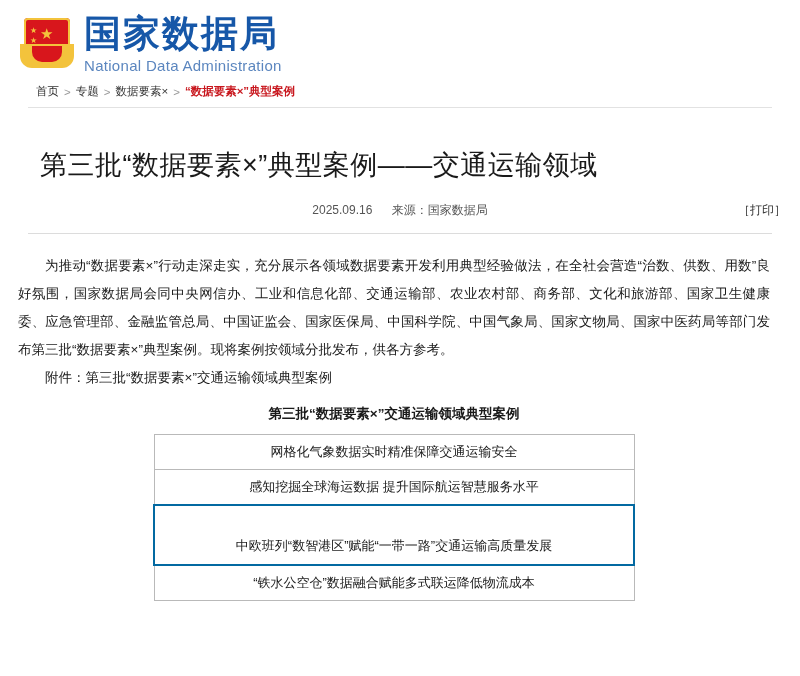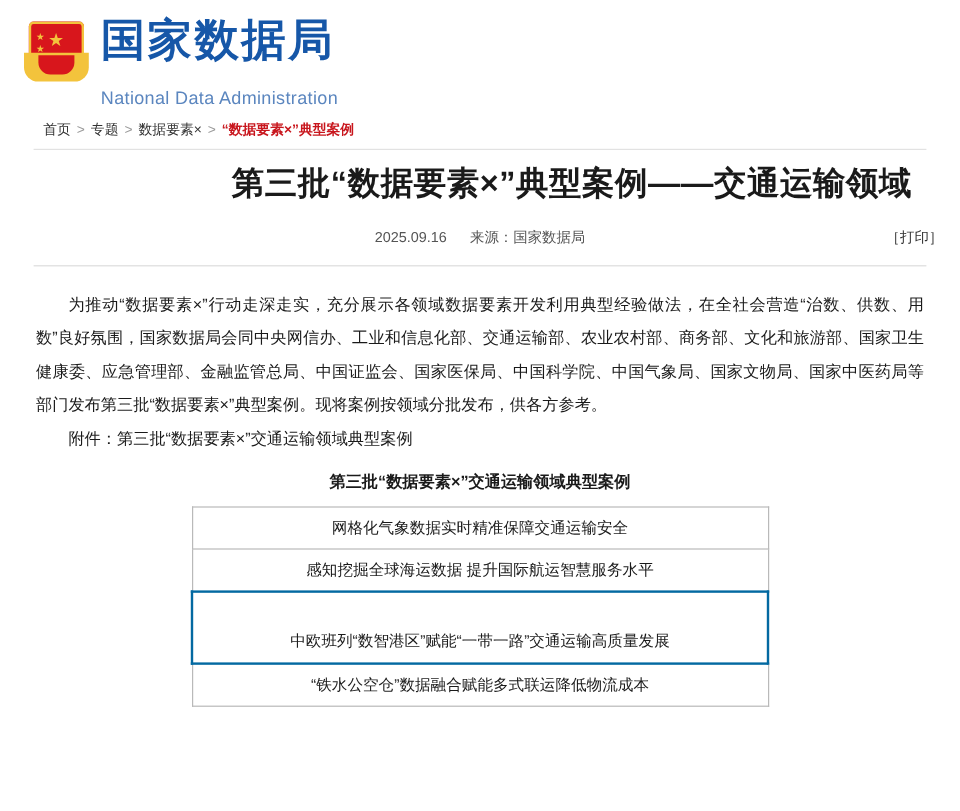--- a/index.html
+++ b/index.html
@@ -72,21 +72,21 @@
     font-weight: bold;
     color: #1657a8;
     letter-spacing: 2px;
     line-height: 44px;
     font-family: "Liberation Sans", sans-serif;
   }
   .brand-en {
     font-size: 15px;
     color: #5b86bf;
     letter-spacing: .3px;
-    margin-top: 18px;
+    margin-top: 1px;
   }
 
   
   .breadcrumb {
     margin: 10px 0 0 36px;
     font-size: 11.5px;
     color: #333;
     display: flex;
     align-items: center;
     gap: 5px;
@@ -98,25 +98,25 @@
     color: #c8161d;
     font-weight: bold;
   }
   .rule {
     margin: 8px 28px 0 28px;
     border-top: 1px solid #e2e2e2;
   }
 
   
   .title {
-    text-align: right;
+    text-align: left;
     font-size: 27px;
-    font-weight: bold;
-    color: #1a1a1a;
-    margin: 9px 40px 0 40px;
+    font-weight: normal;
+    color: #1a1a1a;
+    margin: 38px 40px 0 40px;
     line-height: 38px;
     letter-spacing: .5px;
   }
   .meta {
     margin-top: 18px;
     text-align: center;
     font-size: 12px;
     color: #555;
     position: relative;
   }
@@ -128,21 +128,21 @@
     color: #333;
     font-size: 12px;
   }
   .divider {
     margin: 14px 28px 0 28px;
     border-top: 1px solid #dcdcdc;
   }
 
   
   .body {
-    margin: 18px 30px 0 30px;
+    margin: 18px 30px 0 18px;
     font-size: 13.5px;
     line-height: 28px;
     color: #1a1a1a;
     text-align: justify;
   }
   .body p { margin: 0; }
   .indent { text-indent: 2em; }
 
   .table-title {
     text-align: center;

